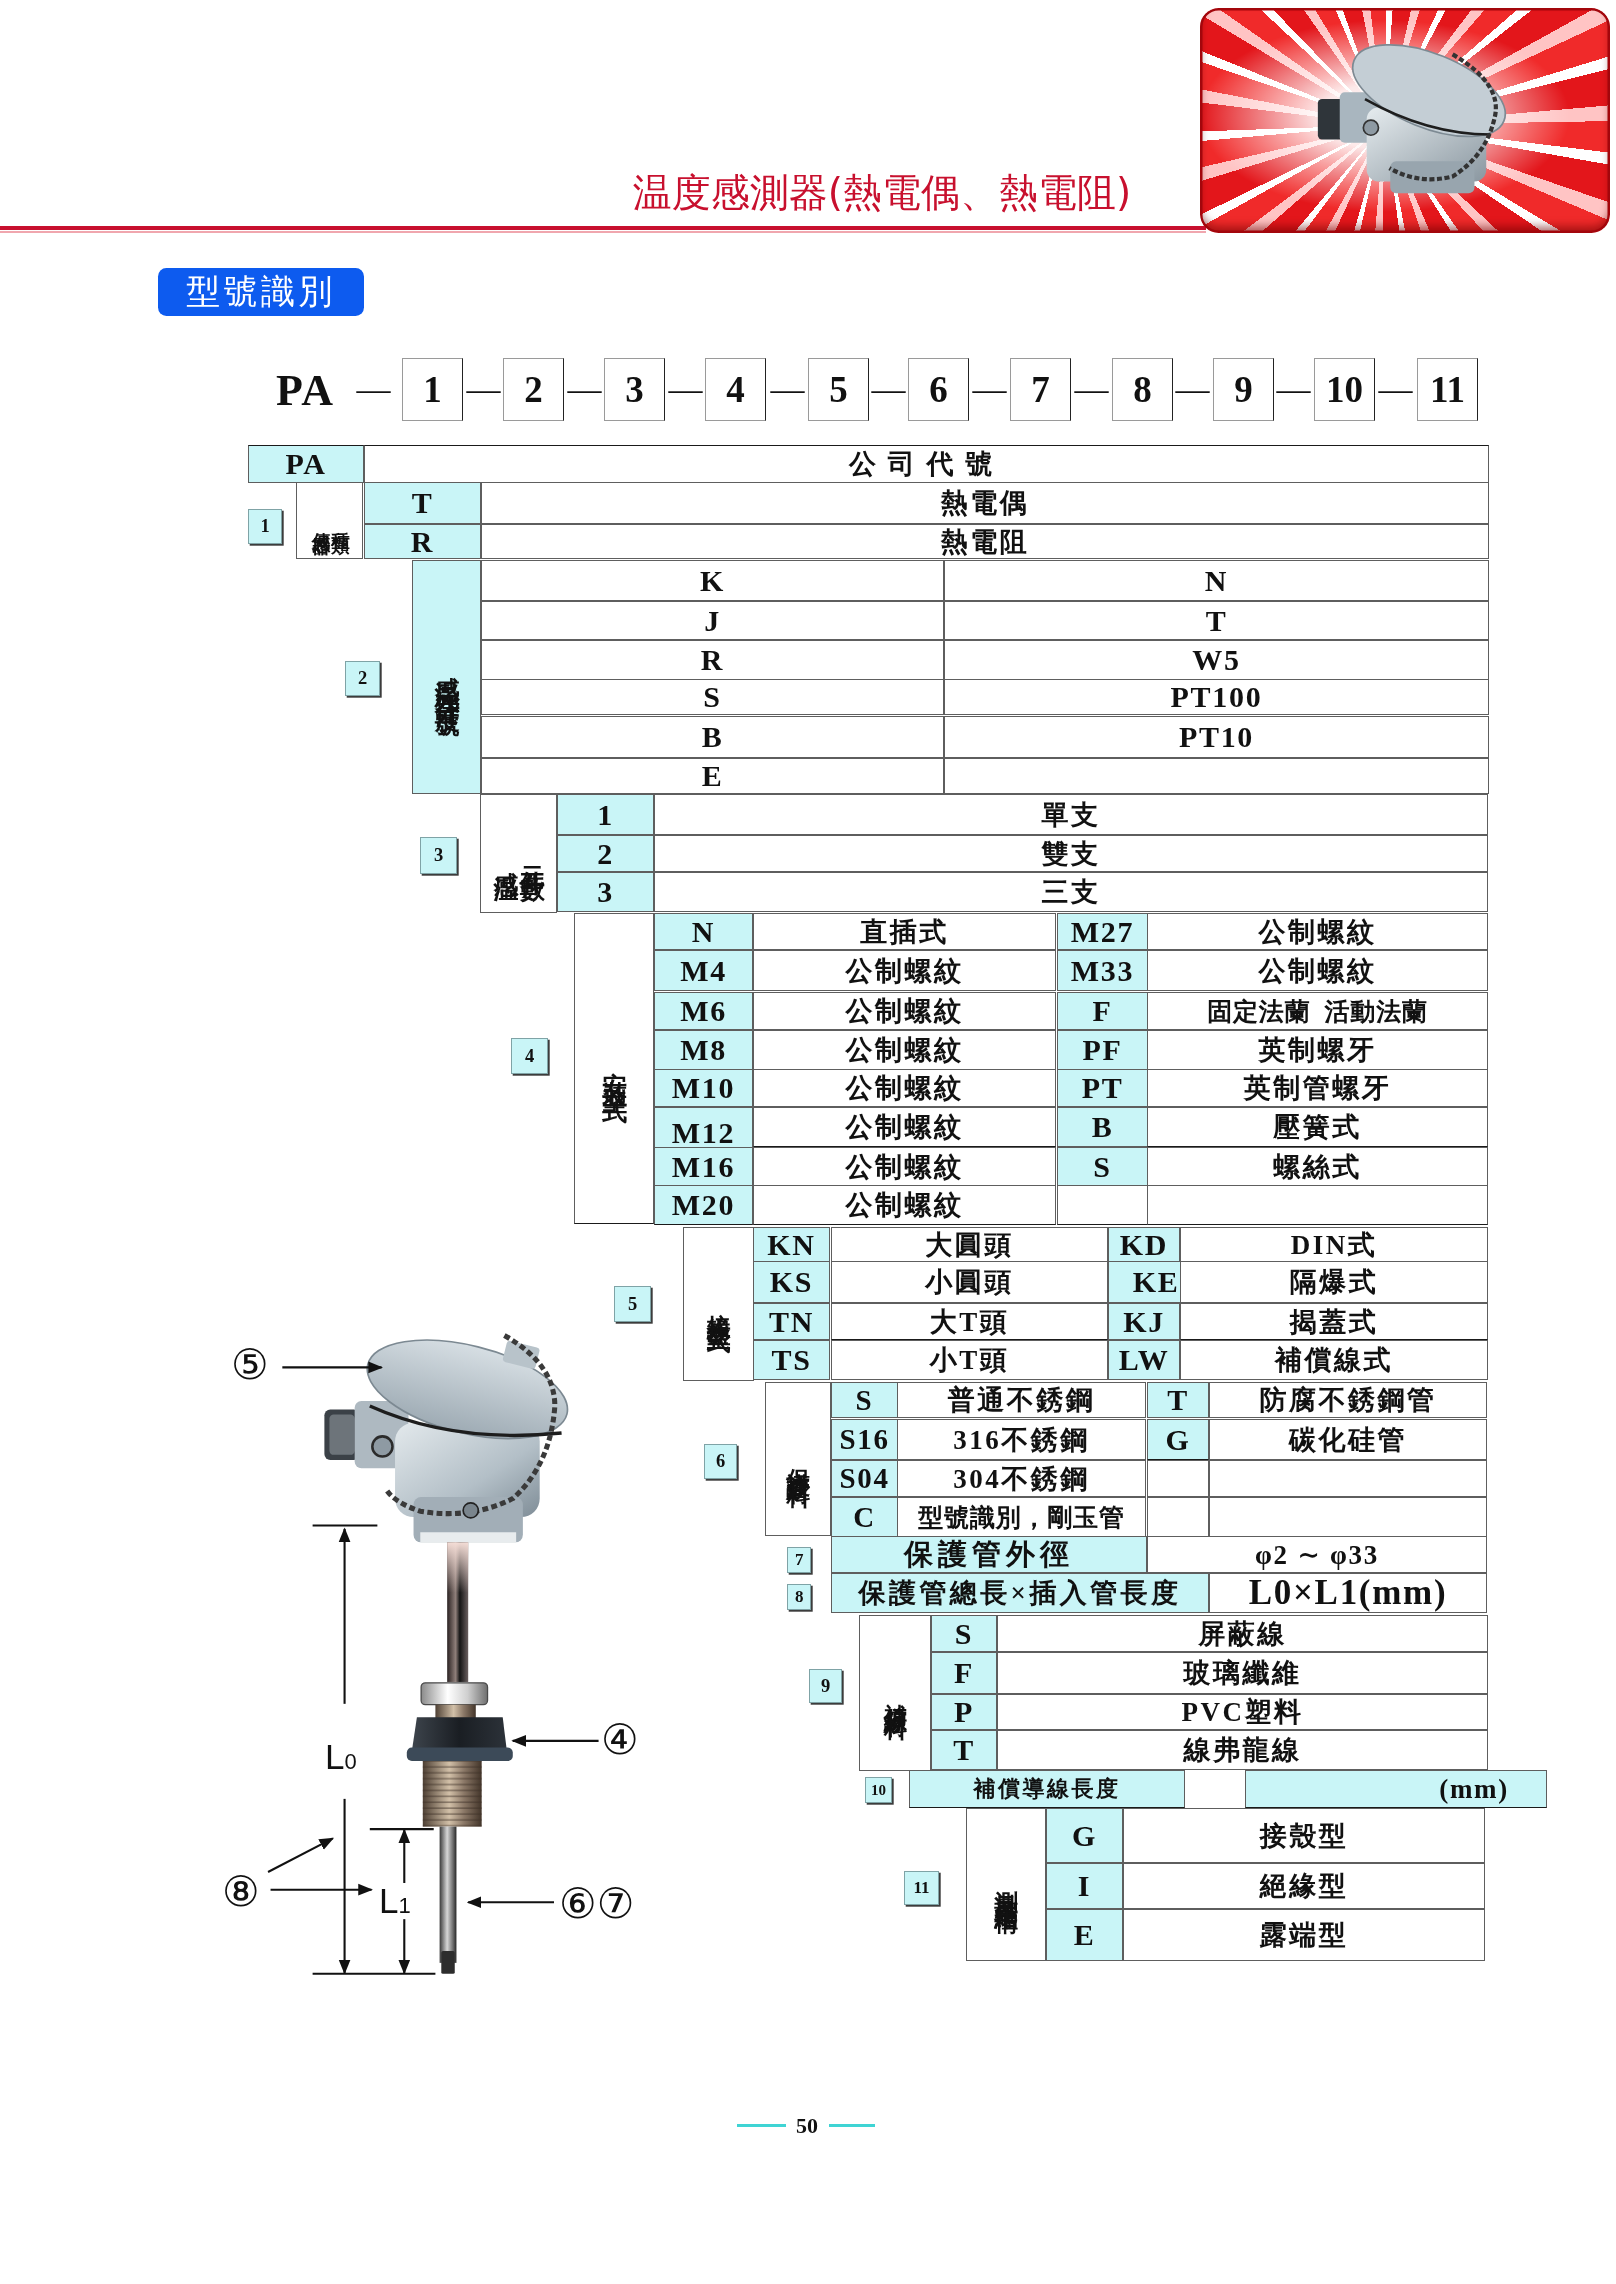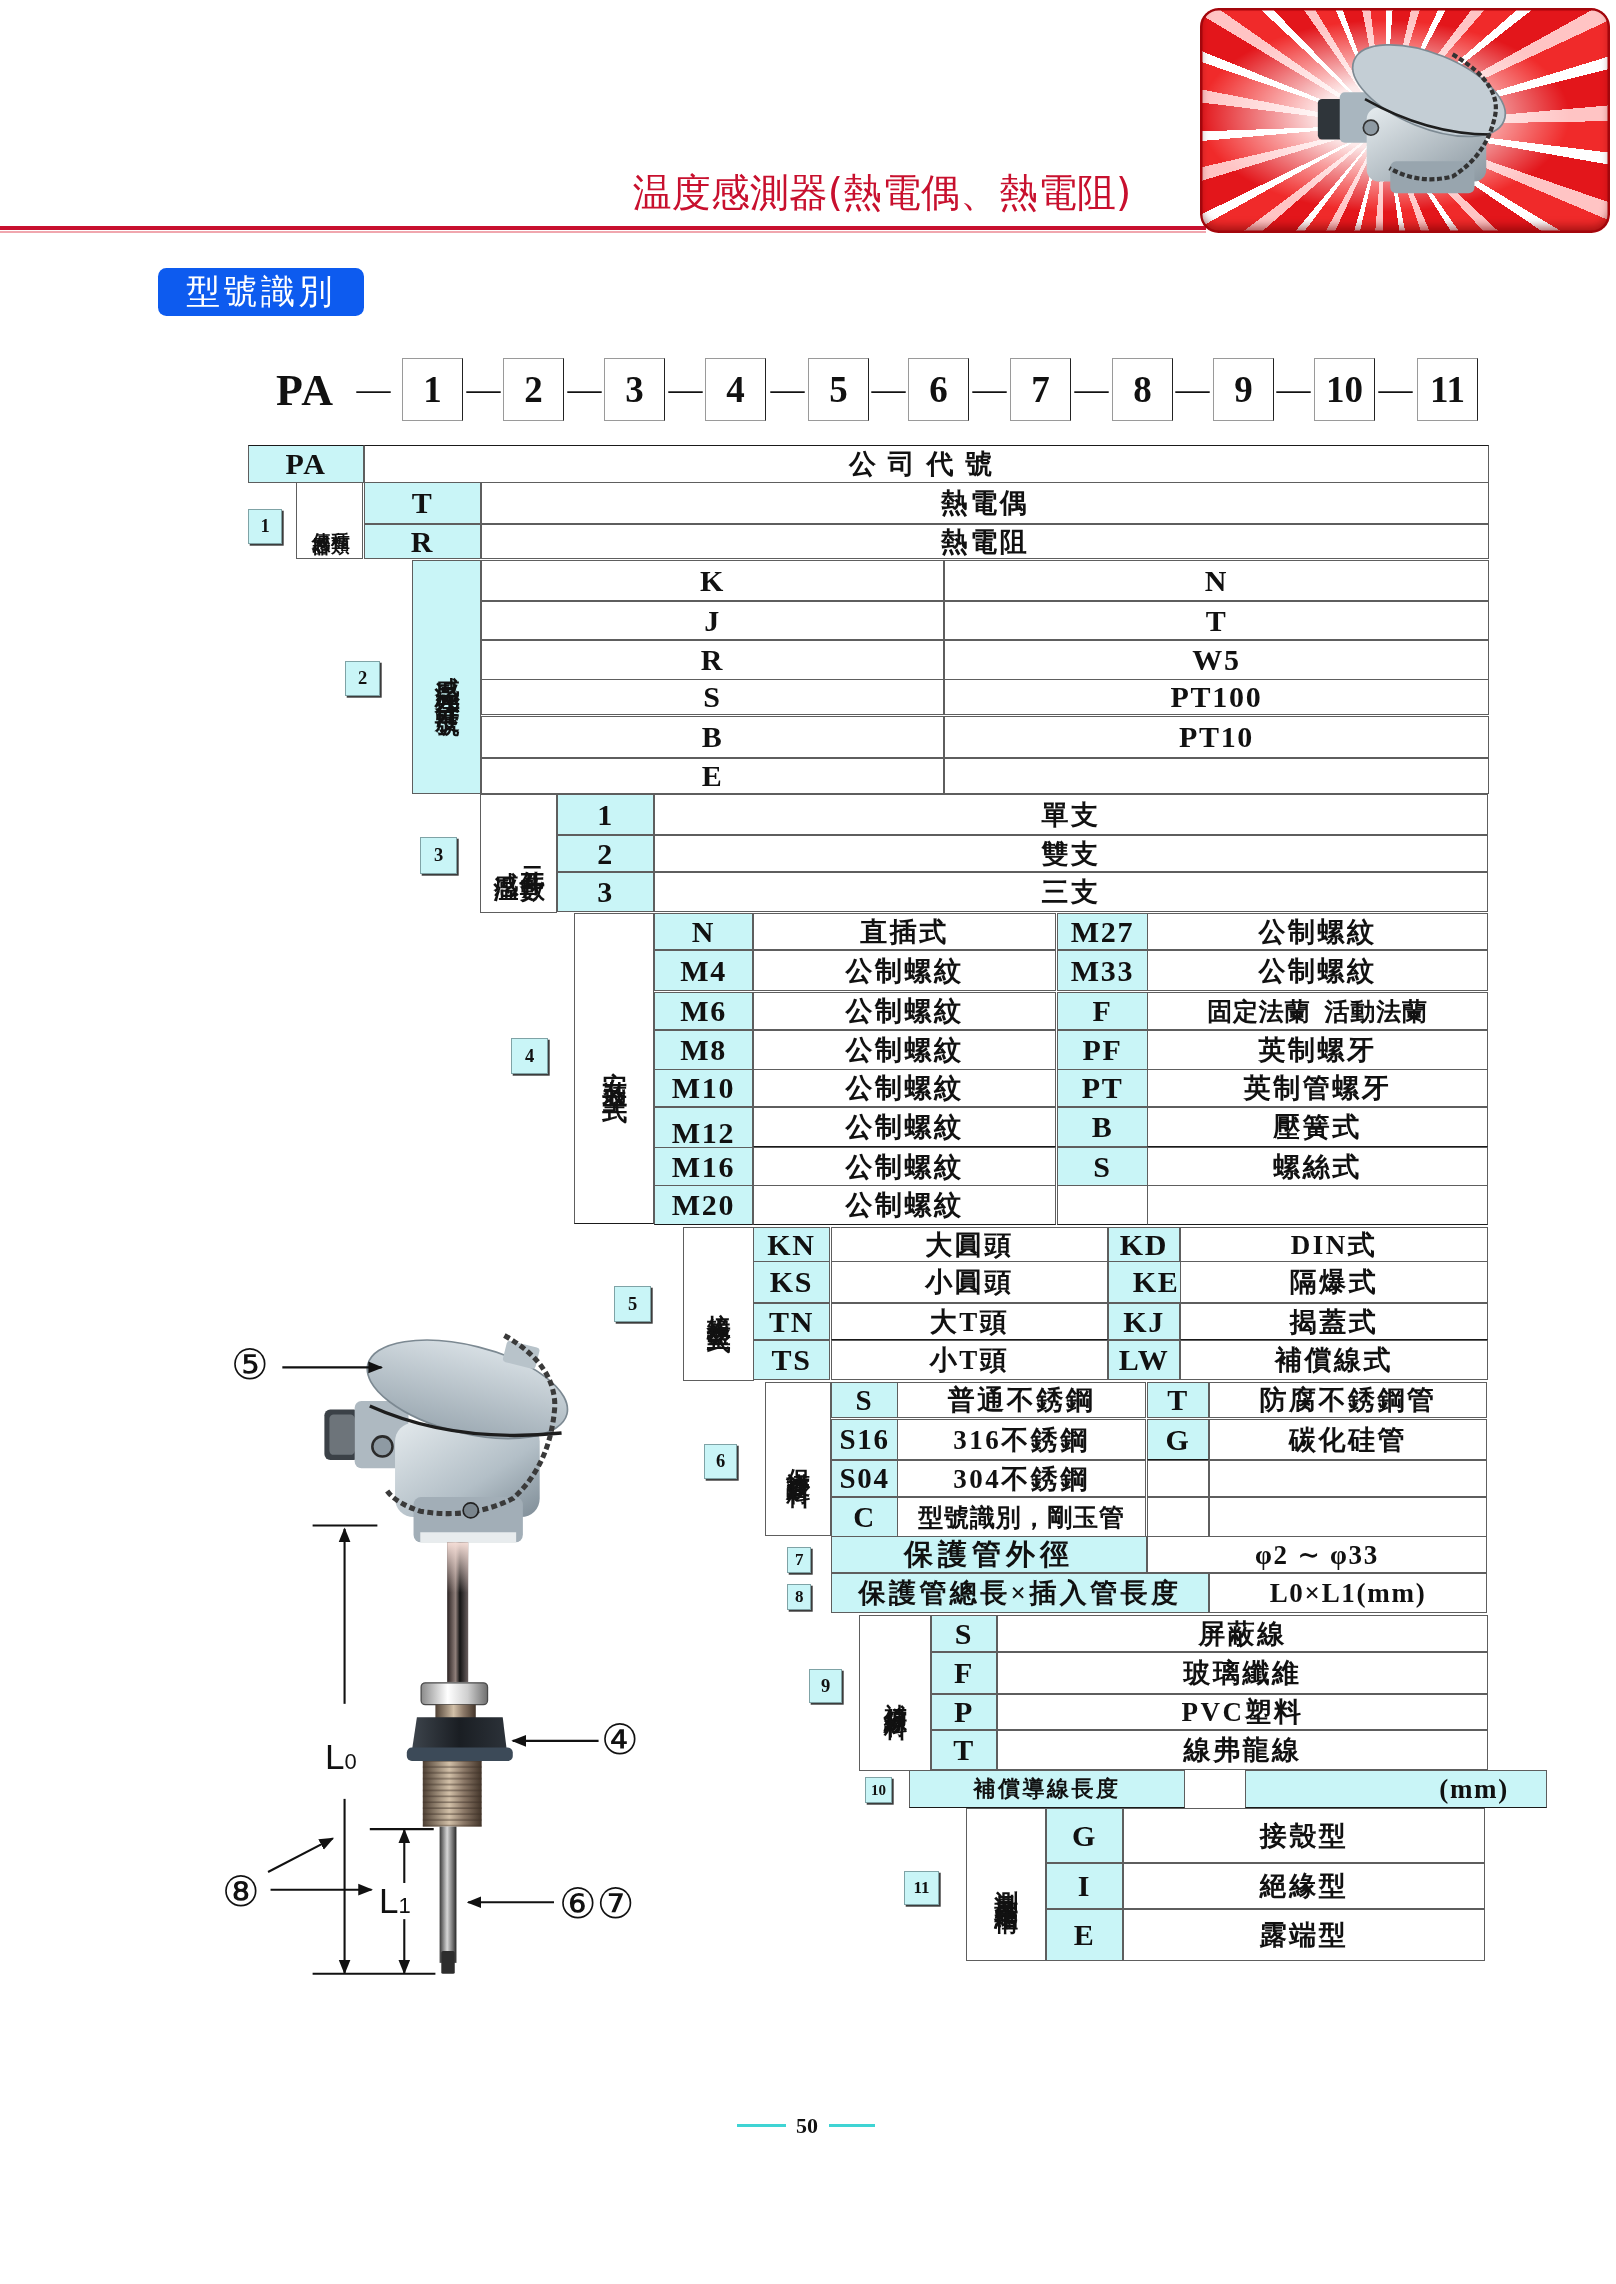--- a/index.html
+++ b/index.html
@@ -227,21 +227,21 @@
 <div class="c desc bot-strong" style="left:897px;top:1497px;width:249px;height:40px;font-size:25px;letter-spacing:0.8px">型號識別，剛玉管</div>
 <div class="c code" style="left:1147px;top:1497px;width:62px;height:40px"></div>
 <div class="c desc" style="left:1209px;top:1497px;width:278px;height:40px"></div>
 
 <div class="badge" style="left:787px;top:1547px;width:24.4px;height:26px;font-size:17px">7</div>
 <div class="c cy desc" style="left:831px;top:1536px;width:316px;height:37px;font-size:29px;letter-spacing:5px">保護管外徑</div>
 <div class="c code" style="left:1147px;top:1536px;width:340px;height:37px;font-size:27px">φ2 ∼ φ33</div>
 
 <div class="badge" style="left:787px;top:1584px;width:24.4px;height:26px;font-size:17px">8</div>
 <div class="c cy desc" style="left:831px;top:1573px;width:378px;height:40px;font-size:27px;letter-spacing:3.4px">保護管總長×插入管長度</div>
-<div class="c code" style="left:1209px;top:1573px;width:278px;height:40px;font-size:27px">L0×L1(mm)</div>
+<div class="c code" style="left:1209px;top:1573px;width:278px;height:40px;font-size:35px">L0×L1(mm)</div>
 
 <div class="badge" style="left:809px;top:1669px;width:33px;height:34px">9</div>
 <div class="c" style="left:859px;top:1615px;width:72px;height:156px">
   <div class="vl" style="font-size:23px;letter-spacing:3.4px">補償線材料</div>
 </div>
 <div class="c cy code" style="left:931px;top:1615px;width:66px;height:37px">S</div>
 <div class="c desc" style="left:997px;top:1615px;width:491px;height:37px">屏蔽線</div>
 <div class="c cy code" style="left:931px;top:1652px;width:66px;height:42px">F</div>
 <div class="c desc" style="left:997px;top:1652px;width:491px;height:42px">玻璃纖維</div>
 <div class="c cy code" style="left:931px;top:1694px;width:66px;height:36px">P</div>

